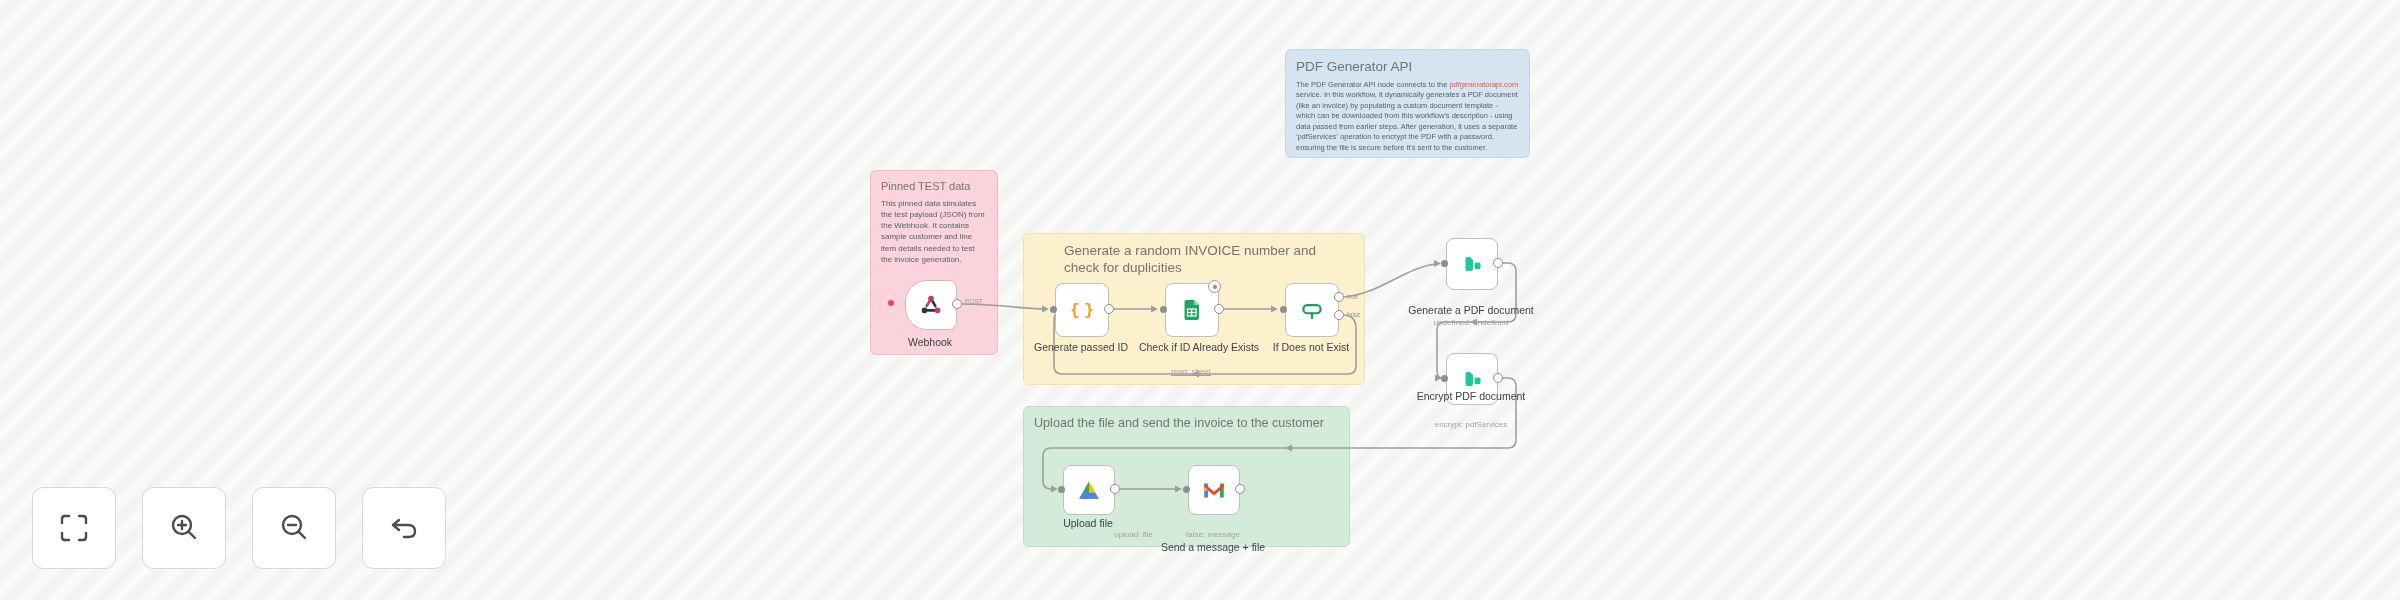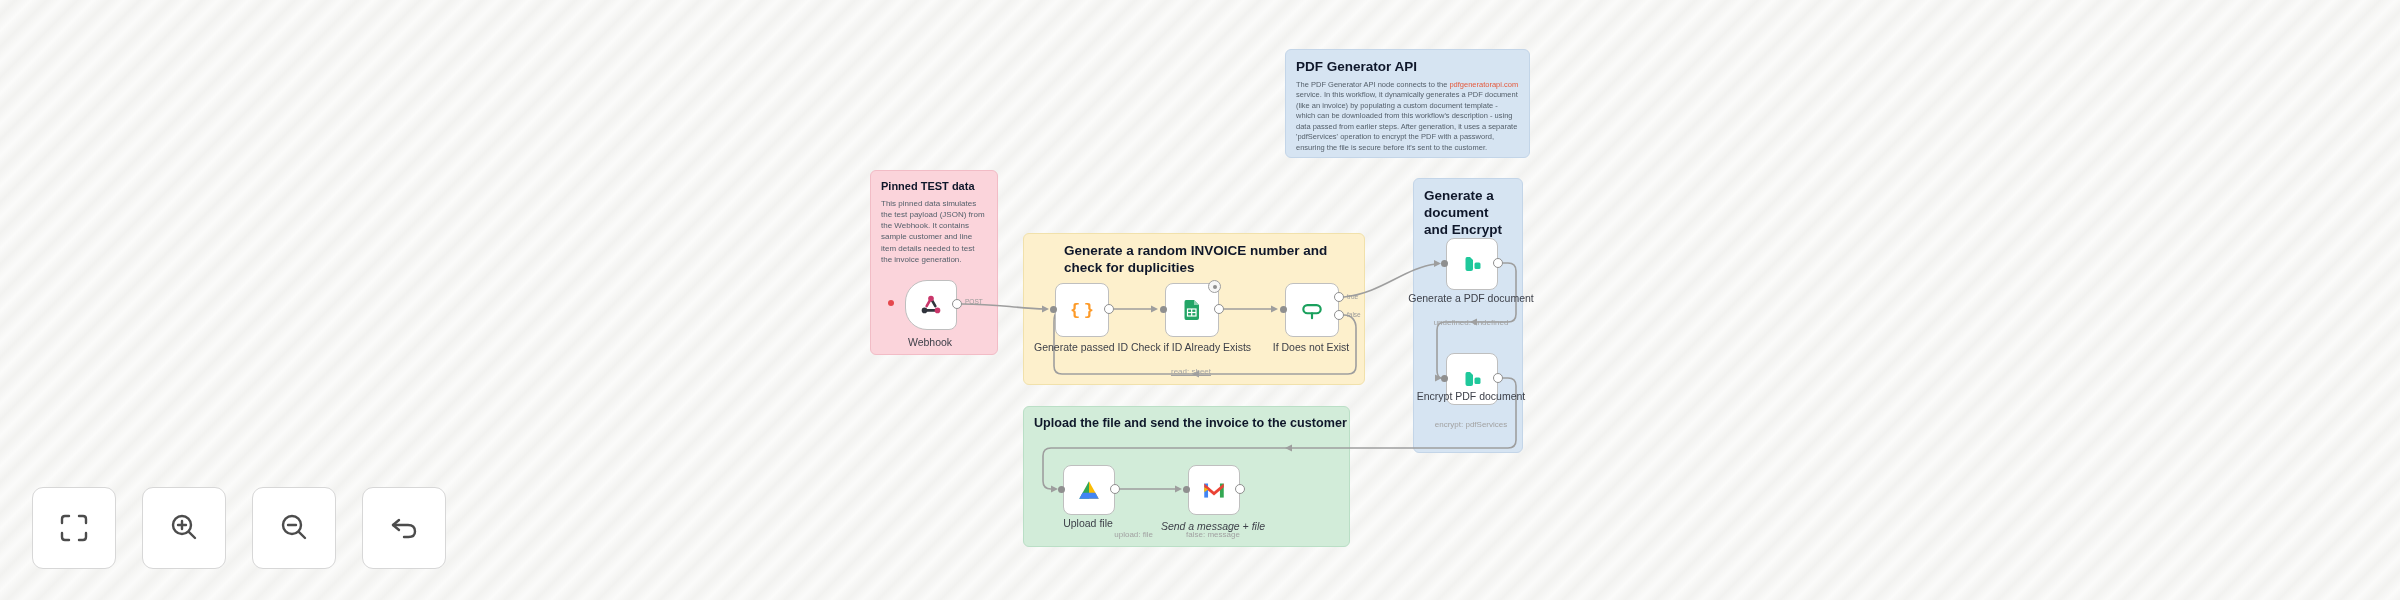--- a/index.html
+++ b/index.html
@@ -1,21 +1,21 @@
 <!DOCTYPE html>
 <html><head>
 <meta charset="utf-8">
 <style>
   html,body{margin:0;padding:0;}
   .canvas{position:relative;width:2400px;height:600px;overflow:hidden;
     font-family:"Liberation Sans",sans-serif;
     background:repeating-linear-gradient(135deg,#fbfbfa 0px,#f2f2f0 11px,#fbfbfa 22px);}
   
   .note{position:absolute;border-radius:6px;padding:9px 10px;box-sizing:border-box;z-index:1;}
-  .note-title{font-weight:bold;color:#0f172a;line-height:1.25;}
+  .note-title{font-weight:normal;color:#737373;line-height:1.25;}
   .note-body{color:#55606b;line-height:1.4;margin-top:4px;}
   .note-pink{background:#fbd4db;border:1px solid #f2bcc6;}
   .note-yellow{background:#fdf0cc;border:1px solid #f1e1ab;padding-left:40px;}
   .note-blue{background:#d6e4f2;border:1px solid #c3d5e8;}
   .note-green{background:#d2ecd9;border:1px solid #badfc6;}
   .note-link{color:#e4593c;}
   
   .edges{position:absolute;left:0;top:0;z-index:2;pointer-events:none;}
   
   .nbox{position:absolute;background:#ffffff;border:1.5px solid #bfbfbf;border-radius:8px;
@@ -50,23 +50,20 @@
 
   <div class="note note-yellow" style="left:1023px;top:233px;width:342px;height:152px;">
     <div class="note-title" style="font-size:13.5px;">Generate a random INVOICE number and check for duplicities</div>
   </div>
 
   <div class="note note-blue" style="left:1285px;top:49px;width:245px;height:109px;">
     <div class="note-title" style="font-size:13.5px;">PDF Generator API</div>
     <div class="note-body" style="font-size:7.5px;"><span>The PDF Generator API node connects to the </span><span class="note-link">pdfgeneratorapi.com</span><span> service. In this workflow, it dynamically generates a PDF document (like an invoice) by populating a custom document template - which can be downloaded from this workflow's description - using data passed from earlier steps. After generation, it uses a separate 'pdfServices' operation to encrypt the PDF with a password, ensuring the file is secure before it's sent to the customer.</span></div>
   </div>
 
-  <div class="note note-blue" style="left:1413px;top:178px;width:110px;height:275px;">
-    <div class="note-title" style="font-size:13.5px;">Generate a document and Encrypt</div>
-  </div>
 
   <div class="note note-green" style="left:1023px;top:406px;width:327px;height:141px;">
     <div class="note-title" style="font-size:12.6px;white-space:nowrap;">Upload the file and send the invoice to the customer</div>
   </div>
 
   <svg class="edges" width="2400" height="600">
     <g stroke="#9e9e9e" stroke-width="1.6" fill="none">
       <path d="M962 304 C1000 304, 1012 308, 1046 309"></path>
       <path d="M1114 309 H1154"></path>
       <path d="M1224 309 H1274"></path>
@@ -119,21 +116,21 @@
       <path d="M6 2 H14 L19 7 V20 Q19 22 17 22 H6 Q4.5 22 4.5 20 V4 Q4.5 2 6 2 Z" fill="#23a566"></path>
       <path d="M14 2 L19 7 H14 Z" fill="#8ed1b1"></path>
       <rect x="7.5" y="11" width="8.5" height="7" fill="none" stroke="#ffffff" stroke-width="1.2"></rect>
       <line x1="7.5" y1="14.5" x2="16" y2="14.5" stroke="#ffffff" stroke-width="1.2"></line>
       <line x1="11.7" y1="11" x2="11.7" y2="18" stroke="#ffffff" stroke-width="1.2"></line>
     </svg>
   </div>
   <div class="badge" style="left:1208px;top:280px;">
       <div class="badge-dot"></div>
     </div>
-  <div class="nlabel" style="left:1126px;top:341px;">Check if ID Already Exists</div>
+  <div class="nlabel" style="left:1126px;top:341px;padding-left:8px;">Check if ID Already Exists</div>
   <div class="nsub" style="left:1126px;top:367px;text-decoration:underline;">read: sheet</div>
   <div class="port in" style="left:1160px;top:305.5px;"></div>
   <div class="port out" style="left:1214px;top:304px;"></div>
 
   <div class="nbox" style="left:1285px;top:283px;width:52px;height:52px;">
     <svg width="26" height="26" viewBox="0 0 24 24">
       <rect x="4" y="7.5" width="16" height="7.5" rx="3.75" fill="none" stroke="#1aa05d" stroke-width="2"></rect>
       <line x1="12" y1="15" x2="12" y2="19.5" stroke="#1aa05d" stroke-width="2" stroke-linecap="round"></line>
     </svg>
   </div>
@@ -143,21 +140,21 @@
   <div class="port out" style="left:1334px;top:310px;"></div>
   <div class="portlabel" style="left:1347px;top:293px;">true</div>
   <div class="portlabel" style="left:1347px;top:311px;">false</div>
 
   <div class="nbox" style="left:1446px;top:238px;width:50px;height:50px;">
     <svg width="24" height="24" viewBox="0 0 24 24">
       <path d="M7 5 Q5.5 5 5.5 7 V17 Q5.5 19 7.5 19 H11 Q13 19 13 17 V8 L10 5 Z" fill="#1fc89b"></path>
       <rect x="14.5" y="10.5" width="6" height="6.5" rx="1.5" fill="#1fc89b"></rect>
     </svg>
   </div>
-  <div class="nlabel" style="left:1406px;top:292px;">Generate a PDF document</div>
+  <div class="nlabel" style="left:1406px;top:304px;">Generate a PDF document</div>
   <div class="nsub" style="left:1406px;top:318px;">undefined: undefined</div>
   <div class="port in" style="left:1441px;top:259.5px;"></div>
   <div class="port out" style="left:1493px;top:258px;"></div>
 
   <div class="nbox" style="left:1446px;top:353px;width:50px;height:50px;">
     <svg width="24" height="24" viewBox="0 0 24 24">
       <path d="M7 5 Q5.5 5 5.5 7 V17 Q5.5 19 7.5 19 H11 Q13 19 13 17 V8 L10 5 Z" fill="#1fc89b"></path>
       <rect x="14.5" y="10.5" width="6" height="6.5" rx="1.5" fill="#1fc89b"></rect>
     </svg>
   </div>
@@ -179,21 +176,21 @@
   <div class="port out" style="left:1110px;top:484px;"></div>
 
   <div class="nbox" style="left:1188px;top:465px;width:50px;height:48px;">
     <svg width="26" height="26" viewBox="0 0 24 24">
       <rect x="3" y="6" width="3.5" height="13" fill="#4285f4"></rect>
       <rect x="17.5" y="6" width="3.5" height="13" fill="#34a853"></rect>
       <path d="M3 6 L12 13.5 L21 6 L21 9.5 L12 17 L3 9.5 Z" fill="#ea4335"></path>
       <path d="M3 9.5 L3 14 L6.5 11.5 Z" fill="#fbbc04"></path>
     </svg>
   </div>
-  <div class="nlabel" style="left:1148px;top:520px;font-style:italic;">Send a message + file</div>
+  <div class="nlabel" style="left:1148px;top:541px;">Send a message + file</div>
   <div class="nsub" style="left:1148px;top:530px;">false: message</div>
   <div class="port in" style="left:1183px;top:485.5px;"></div>
   <div class="port out" style="left:1235px;top:484px;"></div>
 
   <div class="controls">
     <div class="ctl">
       <svg width="38" height="38" viewBox="0 0 38 38" fill="none" stroke="#4c4c4c" stroke-width="2.4" stroke-linecap="round">
         <path d="M14 7 H10 Q7 7 7 10 V14"></path>
           <path d="M24 7 H28 Q31 7 31 10 V14"></path>
         <path d="M14 31 H10 Q7 31 7 28 V24"></path>

